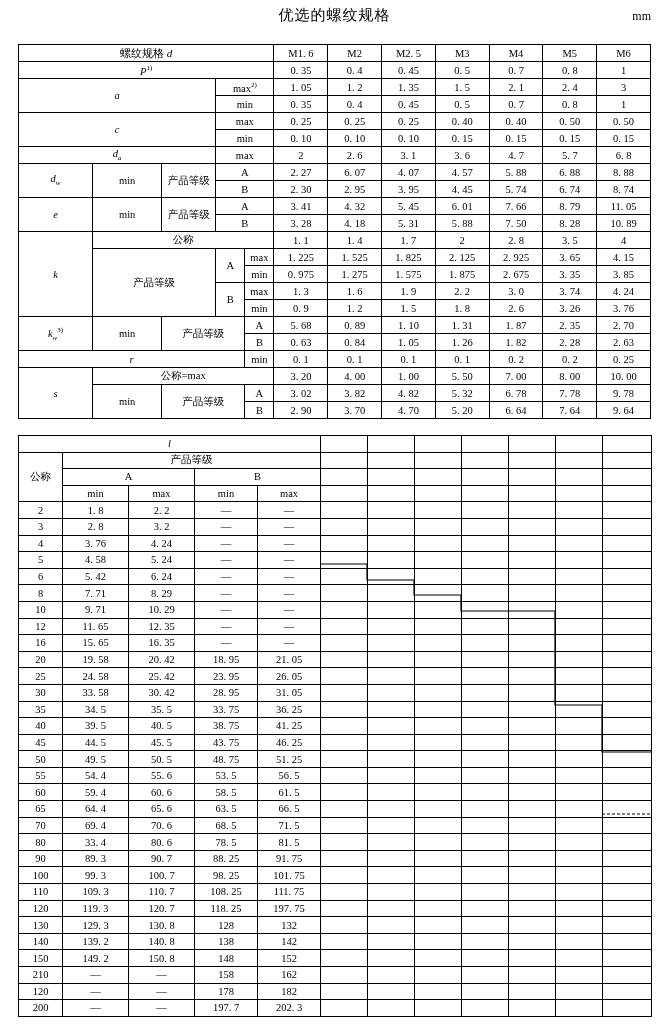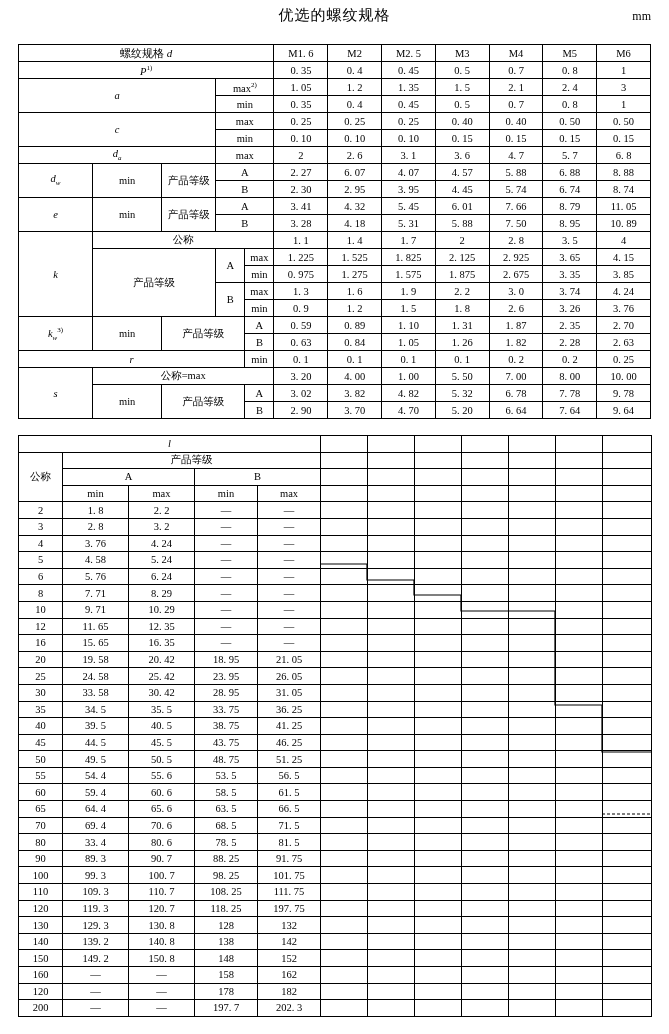--- a/index.html
+++ b/index.html
@@ -250,21 +250,21 @@
       <td>8. 79</td>
       <td>11. 05</td>
     </tr>
     <tr>
       <td colspan="2">B</td>
       <td>3. 28</td>
       <td>4. 18</td>
       <td>5. 31</td>
       <td>5. 88</td>
       <td>7. 50</td>
-      <td>8. 95</td>
+      <td>8. 28</td>
       <td>10. 89</td>
     </tr>
 
     <tr>
       <td rowspan="5"><span class="it">k</span></td>
       <td colspan="4">公称</td>
       <td>1. 1</td>
       <td>1. 4</td>
       <td>1. 7</td>
       <td>2</td>
@@ -314,21 +314,21 @@
       <td>2. 6</td>
       <td>3. 26</td>
       <td>3. 76</td>
     </tr>
 
     <tr>
       <td rowspan="2"><span class="it">k</span><span class="sub it">w</span><sup>3)</sup></td>
       <td rowspan="2">min</td>
       <td rowspan="2" colspan="2">产品等级</td>
       <td>A</td>
-      <td>0. 59</td>
+      <td>5. 68</td>
       <td>0. 89</td>
       <td>1. 10</td>
       <td>1. 31</td>
       <td>1. 87</td>
       <td>2. 35</td>
       <td>2. 70</td>
     </tr>
     <tr>
       <td>B</td>
       <td>0. 63</td>
@@ -441,21 +441,21 @@
           </tr>
           <tr>
             <td>5</td>
             <td>4. 58</td>
             <td>5. 24</td>
             <td>—</td>
             <td>—</td>
           </tr>
           <tr>
             <td>6</td>
-            <td>5. 76</td>
+            <td>5. 42</td>
             <td>6. 24</td>
             <td>—</td>
             <td>—</td>
           </tr>
           <tr>
             <td>8</td>
             <td>7. 71</td>
             <td>8. 29</td>
             <td>—</td>
             <td>—</td>
@@ -608,21 +608,21 @@
             <td>142</td>
           </tr>
           <tr>
             <td>150</td>
             <td>149. 2</td>
             <td>150. 8</td>
             <td>148</td>
             <td>152</td>
           </tr>
           <tr>
-            <td>160</td>
+            <td>210</td>
             <td>—</td>
             <td>—</td>
             <td>158</td>
             <td>162</td>
           </tr>
           <tr>
             <td>120</td>
             <td>—</td>
             <td>—</td>
             <td>178</td>

